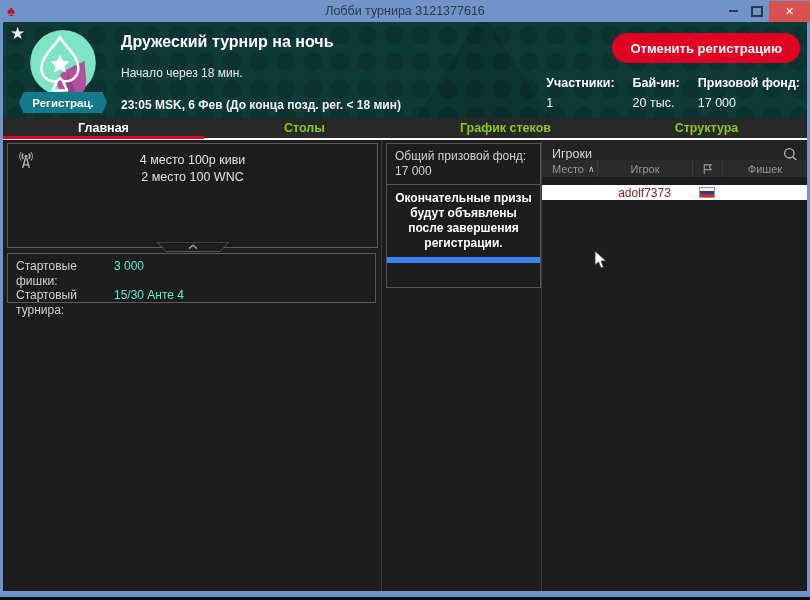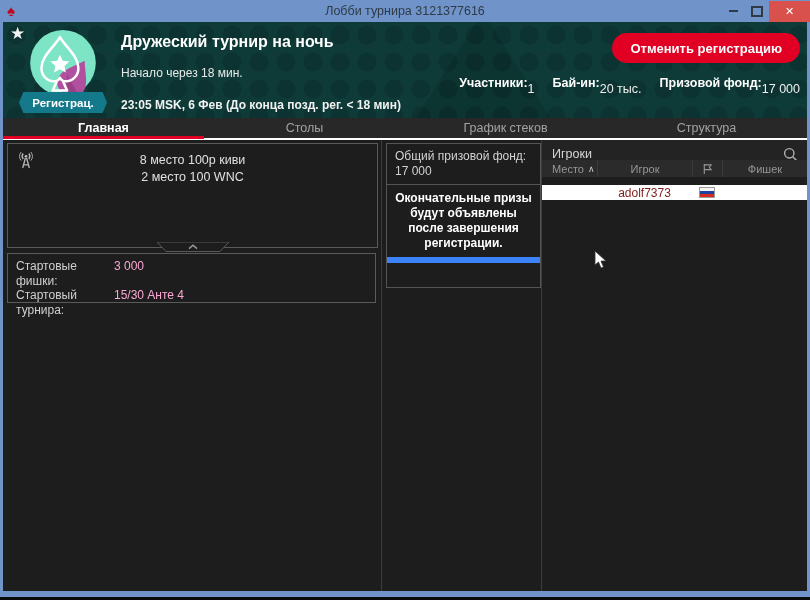--- a/index.html
+++ b/index.html
@@ -35,49 +35,49 @@
   .badge{position:absolute;left:16px;top:70px;width:88px;height:21px;background:#15798c;color:#fff;
          font-size:11.5px;font-weight:bold;display:flex;align-items:center;justify-content:center;
          clip-path:polygon(5% 0,95% 0,100% 50%,95% 100%,5% 100%,0 50%);}
   .h-title{position:absolute;left:118px;top:11px;color:#fff;font-size:16px;font-weight:bold;}
   .h-starts{position:absolute;left:118px;top:44px;color:#e9e9e9;font-size:12px;}
   .h-sched{position:absolute;left:118px;top:76px;color:#f2f2f2;font-size:12px;font-weight:bold;}
   .cancel-btn{position:absolute;right:7px;top:11px;height:30px;padding:0 18px;border:none;border-radius:16px;
          background:#e10023;color:#fff;font-size:13px;font-weight:bold;
          font-family:"Liberation Sans",sans-serif;display:flex;align-items:center;cursor:pointer;}
   .stats{position:absolute;right:7px;top:54px;display:flex;gap:18px;}
-  .stat{display:flex;flex-direction:row;}
+  .stat{display:flex;flex-direction:column;}
   .stat .lbl{color:#fff;font-size:12.5px;font-weight:bold;}
   .stat .val{color:#f0f0f0;font-size:12.5px;margin-top:6px;}
 
   
   .tabbar{position:absolute;left:3px;right:3px;top:118px;height:22px;background:#282828;display:flex;
           border-bottom:2px solid #ffffff;box-sizing:border-box;}
-  .tab{flex:1;display:flex;align-items:center;justify-content:center;font-size:12.5px;color:#a3a3a3;
-       position:relative;cursor:pointer;}
+  .tab{flex:1;display:flex;align-items:center;justify-content:center;font-size:12.5px;color:#84cc16;
+       position:relative;cursor:pointer;font-weight:bold;}
   .tab.active{color:#fff;font-weight:bold;}
   .tab.active::after{content:"";position:absolute;left:0;right:0;bottom:-1px;height:3px;background:#e10023;}
 
   
   .content{position:absolute;left:3px;top:140px;width:804px;height:451px;background:#1d1d1d;}
   .vsep{position:absolute;top:0;bottom:0;width:1px;background:#3c3c3c;}
   .panel-left{position:absolute;left:0;top:0;width:378px;height:100%;}
   .panel-mid{position:absolute;left:379px;top:0;width:159px;height:100%;}
   .panel-right{position:absolute;left:539px;top:0;width:265px;height:100%;}
 
   
   .prize-box{position:absolute;left:4px;top:3px;width:369px;height:103px;border:1px solid #5a5a5a;background:#1d1d1d;}
   .antenna{position:absolute;left:8px;top:7px;}
   .prize-lines{position:absolute;left:0;right:0;top:8px;text-align:center;color:#e0e0e0;font-size:12.5px;line-height:17px;}
   .collapse-tab{position:absolute;left:50%;bottom:-10px;transform:translateX(-50%);}
   .start-box{position:absolute;left:4px;top:113px;width:369px;height:50px;border:1px solid #5a5a5a;background:#1d1d1d;
              padding:5px 8px;box-sizing:border-box;font-size:12px;}
   .start-row{display:flex;}
   .start-row .slbl{width:98px;color:#cfcfcf;flex:none;line-height:14.5px;}
-  .start-row .sval{color:#f9a8d4;line-height:14.5px;}
+  .start-row .sval{color:#5eead4;line-height:14.5px;}
 
   
   .pool-box{position:absolute;left:4px;top:3px;right:0;height:145px;border:1px solid #555;background:#1d1d1d;
             box-sizing:border-box;display:flex;flex-direction:column;}
   .pool-sec1{padding:5px 8px;border-bottom:1px solid #555;color:#d2d2d2;font-size:12px;line-height:15px;}
   .pool-sec2{padding:6px 4px;border-bottom:6px solid #3b82f6;color:#fff;font-size:12px;font-weight:bold;
              text-align:center;line-height:15px;}
   .pool-sec3{flex:1;}
 
   
@@ -180,21 +180,21 @@
       <div class="prize-box">
         <span class="antenna">
           <svg width="20" height="19" viewBox="0 0 24 22" fill="none" stroke="#b5b5b5" stroke-width="1.6">
             <circle cx="12" cy="6" r="1.7" fill="#b5b5b5" stroke="none"></circle>
             <path d="M11.3 8 L8 20 M12.7 8 L16 20 M9.3 16.2 L14.7 16.2"></path>
             <path d="M8.6 2.6 a5.6 5.6 0 0 0 0 6.8 M15.4 2.6 a5.6 5.6 0 0 1 0 6.8"></path>
             <path d="M6.2 0.8 a8.6 8.6 0 0 0 0 10.4 M17.8 0.8 a8.6 8.6 0 0 1 0 10.4" stroke-width="1.1"></path>
           </svg>
         </span>
         <div class="prize-lines">
-          <div>8 место 100р киви</div>
+          <div>4 место 100р киви</div>
           <div>2 место 100 WNC</div>
         </div>
         <span class="collapse-tab">
           <svg width="74" height="11" viewBox="0 0 74 11">
             <path d="M1 0 L10 9.5 H64 L73 0 Z" fill="#1d1d1d" stroke="#5a5a5a" stroke-width="1"></path>
             <path d="M33 6.6 L37 3.2 L41 6.6" fill="none" stroke="#9a9a9a" stroke-width="1.4"></path>
           </svg>
         </span>
       </div>
       <div class="start-box">

